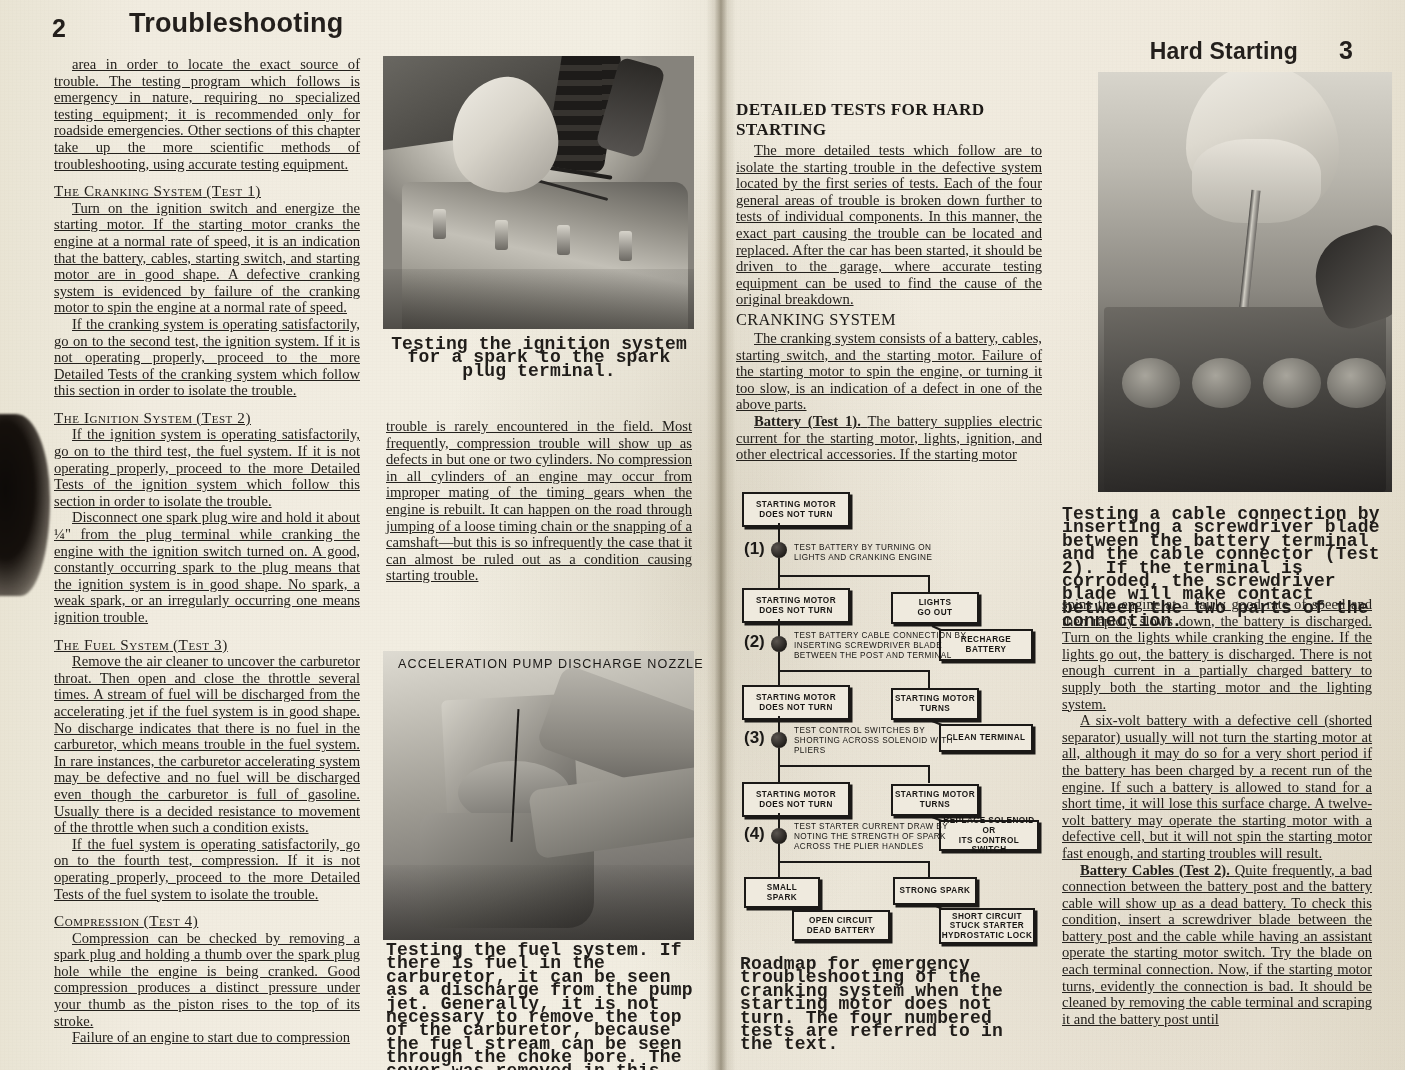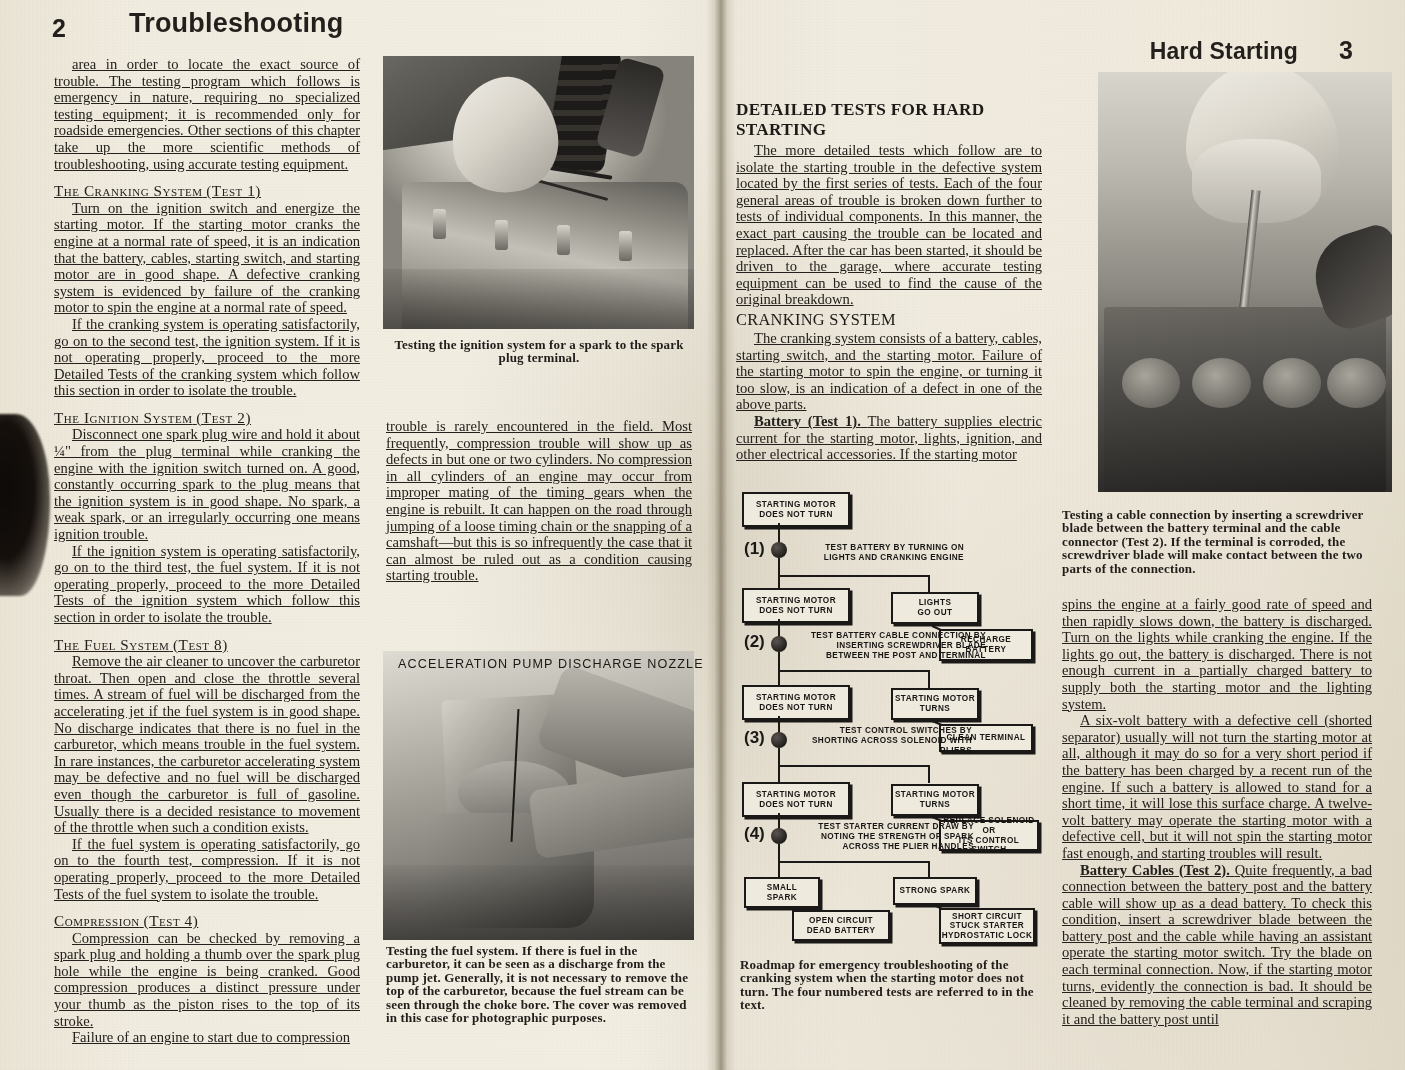--- a/index.html
+++ b/index.html
@@ -61,22 +61,22 @@
   #col-L2a{left:386px;top:418px;width:306px;}
   #col-R1a{left:736px;top:80px;width:306px;}
   #col-R1b{left:736px;top:330px;width:306px;}
   #col-R2{left:1062px;top:596px;width:310px;}
   #rh-detailed{position:absolute;left:736px;top:80px;width:320px;font-size:17.2px;font-weight:bold;letter-spacing:.3px;color:#1d1a17;margin-top:20px;}
   #rh-isolating{position:absolute;left:736px;top:110px;width:320px;font-size:16.4px;letter-spacing:.3px;color:#1d1a17;}
   #rh-cranking{position:absolute;left:736px;top:310px;width:320px;font-size:16.4px;letter-spacing:.3px;color:#1d1a17;}
 
   
   .photo{position:absolute;overflow:hidden;background:#8d8a80;}
-  .cap{position:absolute;font-family:Liberation Serif, serif;font-weight:bold;
-       font-size:13px;line-height:13.4px;color:#201d1a;letter-spacing:.15px;}
+  .cap{position:absolute;font-family:Liberation Mono, monospace;font-weight:bold;
+       font-size:18px;line-height:13.4px;color:#201d1a;letter-spacing:.15px;}
   .cap.ctr{text-align:center;}
 
   
   #photo1{left:383px;top:56px;width:311px;height:273px;}
   #photo1 .bg{position:absolute;inset:0;
      background:
       radial-gradient(ellipse 160px 120px at 40% 22%, #e9e6df 0%, #cfccc3 40%, #a6a39a 75%, #86837c 100%),
       linear-gradient(160deg,#b9b6ad 0%,#9e9b93 35%,#7e7b74 70%,#605e59 100%);}
   #photo1 .hood{position:absolute;left:-6%;top:-4%;width:66%;height:34%;
      background:linear-gradient(160deg,#6c6a64,#3d3b37);transform:rotate(-8deg);filter:blur(.6px);}
@@ -149,22 +149,22 @@
   .cbox{position:absolute;border:2.2px solid #1b1917;background:#efeade;
         font-family:"Liberation Sans",sans-serif;font-weight:bold;color:#18 1614;
         color:#181614;font-size:8.2px;letter-spacing:.45px;line-height:9.6px;
         display:flex;align-items:center;justify-content:center;text-align:center;
         box-shadow:2.5px 2.5px 0 #1b1917;}
   .cline{position:absolute;background:#1b1917;}
   .cnum{position:absolute;font-family:"Liberation Sans",sans-serif;font-weight:bold;
         font-size:17px;color:#1b1917;}
   .cdot{position:absolute;width:16px;height:16px;border-radius:50%;
         background:radial-gradient(circle at 35% 32%,#5b5550,#211e1b 70%);}
-  .ctext{position:absolute;font-family:"Liberation Sans",sans-serif;font-weight:bold;
-         font-size:8.2px;line-height:9.8px;letter-spacing:.4px;color:#181614;text-align:right;}
+  .ctext{position:absolute;font-family:"Liberation Sans",sans-serif;font-weight:normal;
+         font-size:8.2px;line-height:9.8px;letter-spacing:.4px;color:#181614;}
   #cap-chart{left:740px;top:958px;width:304px;}
 </style>
 </head>
 <body>
 
 <div id="page">
   <div id="paper-tone"></div>
   <div id="grain"></div>
 
   <div class="leaf" id="leaf-left">
@@ -173,24 +173,24 @@
     <div class="rh" id="head-left">Troubleshooting</div>
 
     <div class="col" id="col-L1">
       <p>area in order to locate the exact source of trouble. The testing program which follows is emergency in nature, requiring no specialized testing equipment; it is recommended only for roadside emergencies. Other sections of this chapter take up the more scientific methods of troubleshooting, using accurate testing equipment.</p>
       <div class="gap"></div>
       <p class="noind"><span class="sc">The Cranking System</span> <span class="sc">(Test 1)</span></p>
       <p>Turn on the ignition switch and energize the starting motor. If the starting motor cranks the engine at a normal rate of speed, it is an indication that the battery, cables, starting switch, and starting motor are in good shape. A defective cranking system is evidenced by failure of the cranking motor to spin the engine at a normal rate of speed.</p>
       <p>If the cranking system is operating satisfactorily, go on to the second test, the ignition system. If it is not operating properly, proceed to the more Detailed Tests of the cranking system which follow this section in order to isolate the trouble.</p>
       <div class="gap"></div>
       <p class="noind"><span class="sc">The Ignition System</span> <span class="sc">(Test 2)</span></p>
+      <p>If the ignition system is operating satisfactorily, go on to the third test, the fuel system. If it is not operating properly, proceed to the more Detailed Tests of the ignition system which follow this section in order to isolate the trouble.</p>
       <p>Disconnect one spark plug wire and hold it about ¼" from the plug terminal while cranking the engine with the ignition switch turned on. A good, constantly occurring spark to the plug means that the ignition system is in good shape. No spark, a weak spark, or an irregularly occurring one means ignition trouble.</p>
-      <p>If the ignition system is operating satisfactorily, go on to the third test, the fuel system. If it is not operating properly, proceed to the more Detailed Tests of the ignition system which follow this section in order to isolate the trouble.</p>
       <div class="gap"></div>
-      <p class="noind"><span class="sc">The Fuel System</span> <span class="sc">(Test 8)</span></p>
+      <p class="noind"><span class="sc">The Fuel System</span> <span class="sc">(Test 3)</span></p>
       <p>Remove the air cleaner to uncover the carburetor throat. Then open and close the throttle several times. A stream of fuel will be discharged from the accelerating jet if the fuel system is in good shape. No discharge indicates that there is no fuel in the carburetor, which means trouble in the fuel system. In rare instances, the carburetor accelerating system may be defective and no fuel will be discharged even though the carburetor is full of gasoline. Usually there is a decided resistance to movement of the throttle when such a condition exists.</p>
       <p>If the fuel system is operating satisfactorily, go on to the fourth test, compression. If it is not operating properly, proceed to the more Detailed Tests of the fuel system to isolate the trouble.</p>
       <div class="gap"></div>
       <p class="noind"><span class="sc">Compression</span> <span class="sc">(Test 4)</span></p>
       <p>Compression can be checked by removing a spark plug and holding a thumb over the spark plug hole while the engine is being cranked. Good compression produces a distinct pressure under your thumb as the piston rises to the top of its stroke.</p>
       <p>Failure of an engine to start due to compression</p>
     </div>
 
     <div class="photo" id="photo1">
       <div class="bg"></div>

